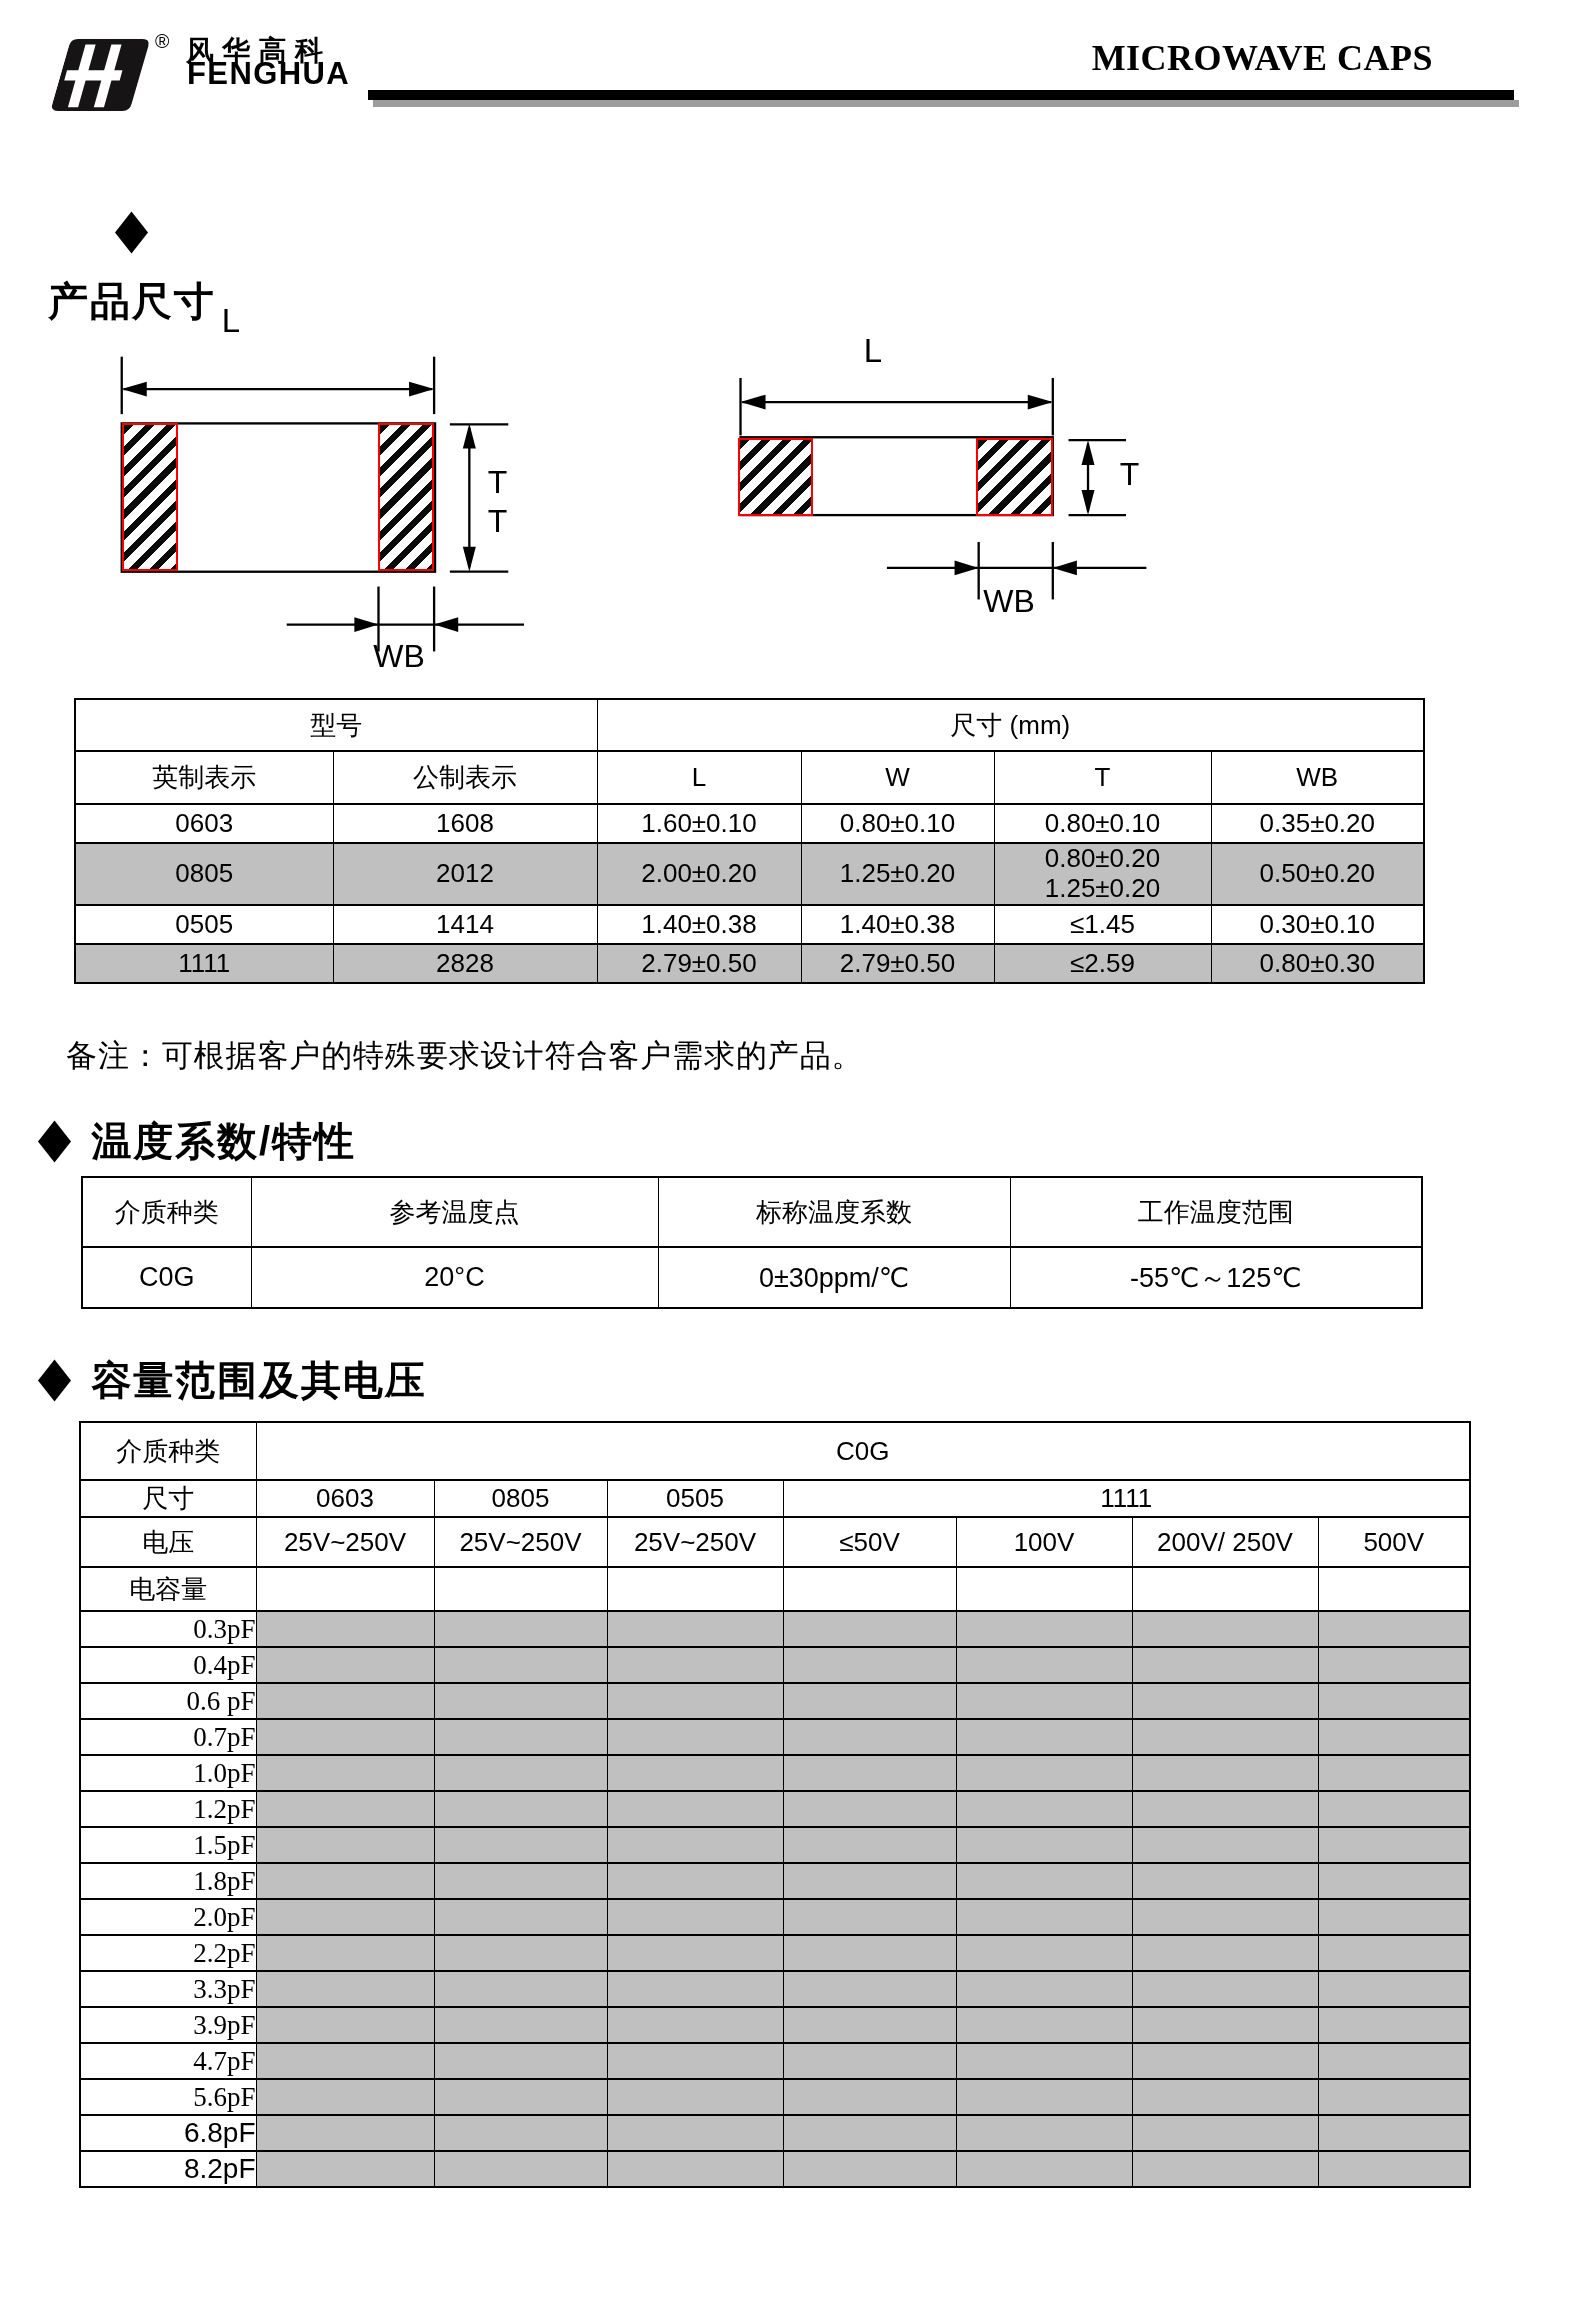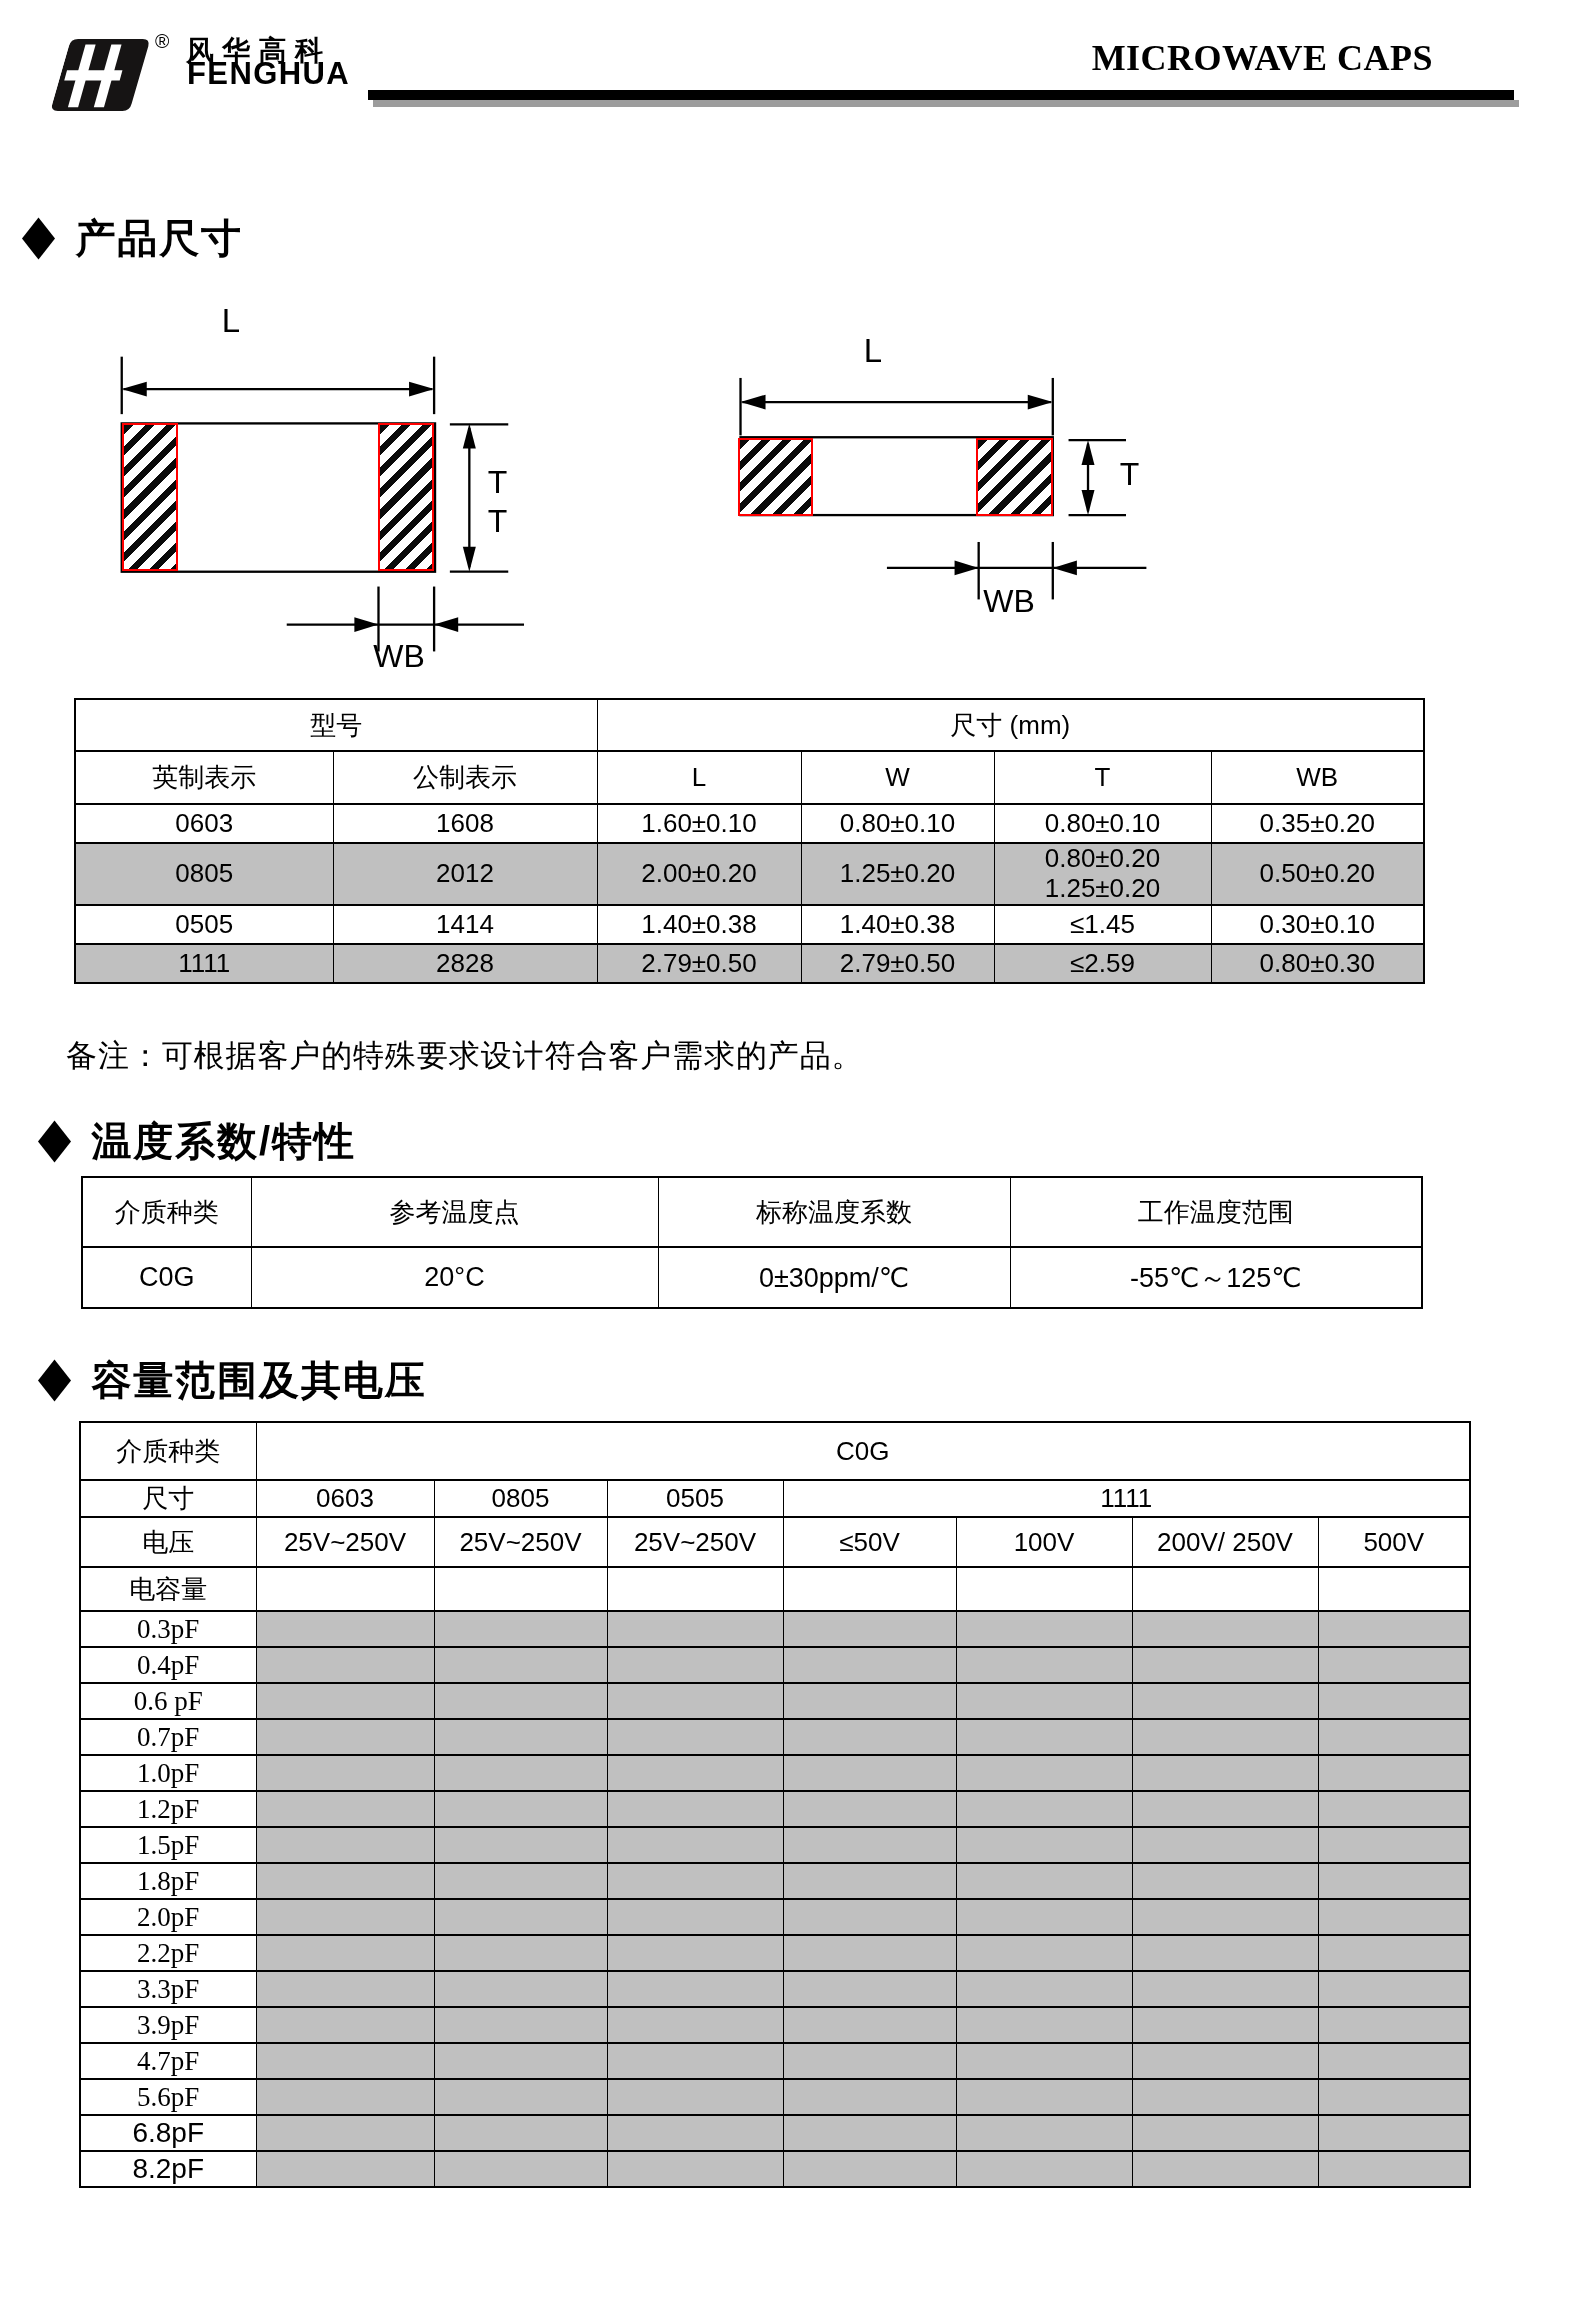--- a/index.html
+++ b/index.html
@@ -11,21 +11,21 @@
   .reg { position:absolute; left:155px; top:30px; font-size:19.5px; }
   .company-cn { position:absolute; left:186px; top:32px; font-size:28px; font-weight:bold; letter-spacing:8.3px; white-space:nowrap; }
   .company-en { position:absolute; left:187px; top:56px; font-size:31px; font-weight:bold; letter-spacing:1.4px; white-space:nowrap; }
   .rule-black { position:absolute; left:368px; top:90px; width:1146px; height:10.2px; background:#000; }
   .rule-gray  { position:absolute; left:373px; top:100px; width:1146px; height:6.5px; background:#9c9c9c; }
   .page-title { position:absolute; left:969px; top:37px; width:464px; text-align:right; font-size:36px; font-weight:bold; letter-spacing:0.5px;font-family:Liberation Serif, serif; }
 
   
   .section-hd { position:absolute; display:flex; align-items:center; gap:20.4px; }
   .section-hd .txt { font-size:40px; font-weight:bold; letter-spacing:1.9px; white-space:nowrap; }
-  .s1 { left:22px; top:211px; }
+  .s1 { left:48px; top:211px;flex-direction:column; }
   .s2 { left:38px; top:1114px; }
   .s3 { left:38px; top:1353px; }
 
   
   .dwg { position:absolute; }
   .dwg line, .dwg rect { stroke:#000; }
   .hatch-cap { position:absolute; border:2.8px solid #ff0000;
     background:repeating-linear-gradient(135deg,#0a0a0a 0 6.5px,#ffffff 6.5px 15px); }
   .dim-label { position:absolute; text-align:center; font-size:33px; }
   .dim-label.small { font-size:32px; }
@@ -49,21 +49,21 @@
   .t-temp { left:81px; top:1176px; width:1339px; }
   .t-temp .rh td { height:70px; }
   .t-temp .rd td { height:61px; font-size:27px; }
 
   
   .t-cap { left:79px; top:1421px; width:1389px; }
   .t-cap .r1 td { height:58px; }
   .t-cap .r2 td { height:32px; }
   .t-cap .r3 td { height:50px; }
   .t-cap .r4 td { height:44px; }
-  .t-cap td.cap-label { height:24px; font-family:"Liberation Serif","DejaVu Serif",serif; font-size:27px; background:#fff; }
+  .t-cap td.cap-label { height:24px; font-family:"Liberation Serif","DejaVu Serif",serif; font-size:27px; background:#fff;text-align:right; }
   .t-cap td.cap-label.plain { font-family:"Liberation Sans","DejaVu Sans",sans-serif; font-size:28px; }
   .t-cap td.avail { height:36px; background:#c0c0c0; }
 
   .note { position:absolute; left:66px; top:1035px; font-size:31px; letter-spacing:0.9px; }
 </style>
 </head>
 <body>
 
 <div class="page">
 

